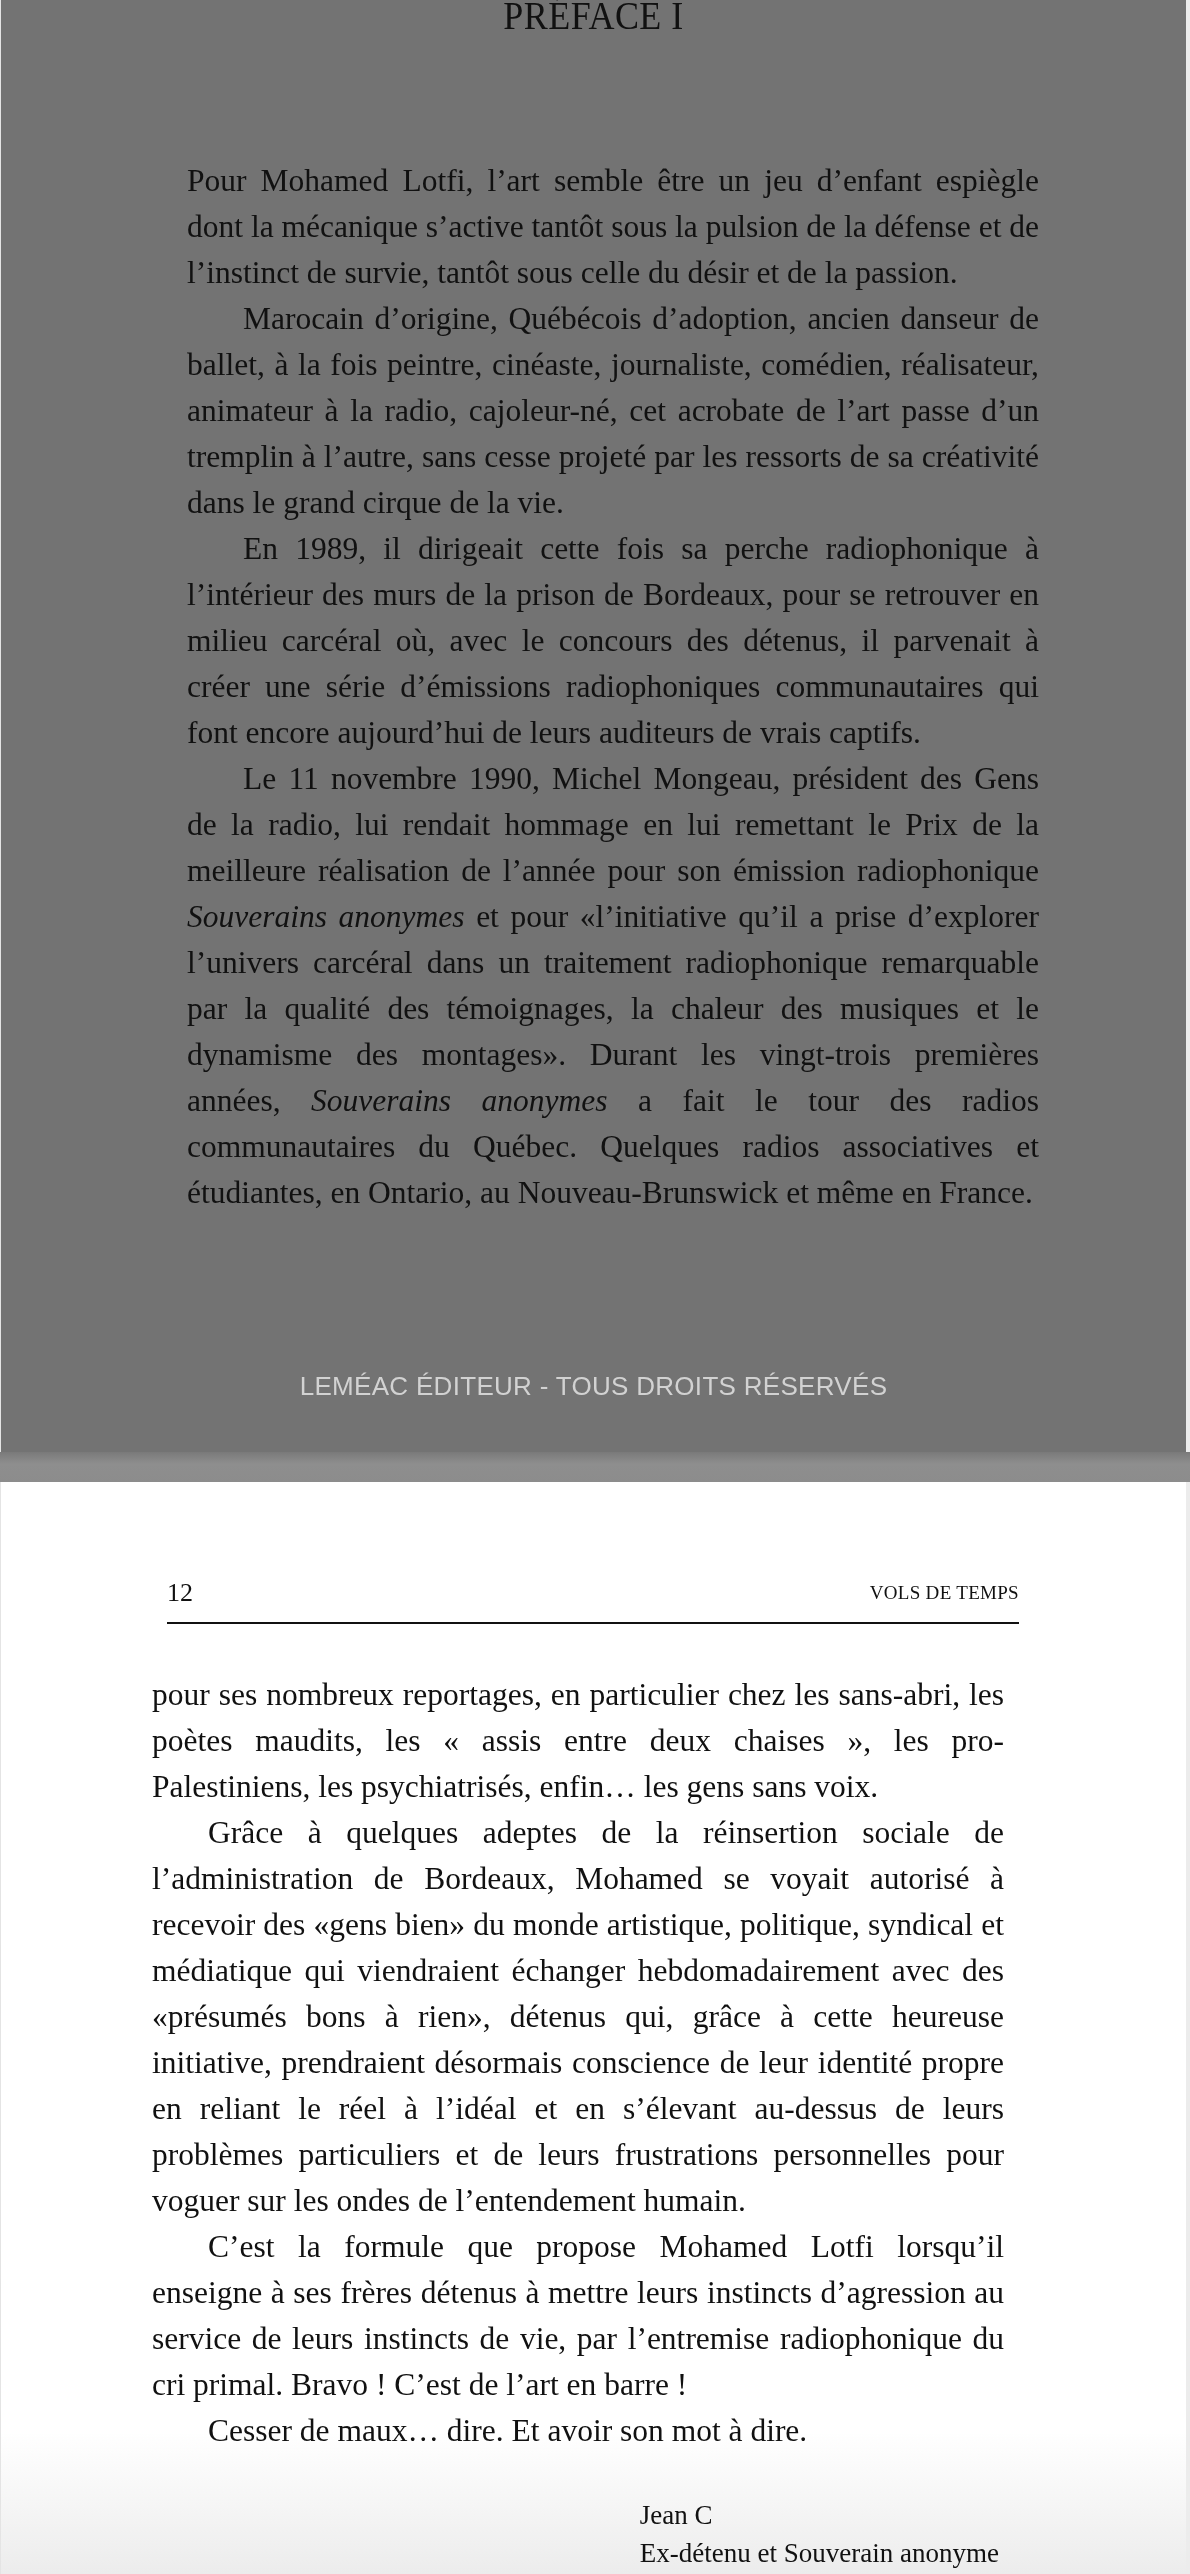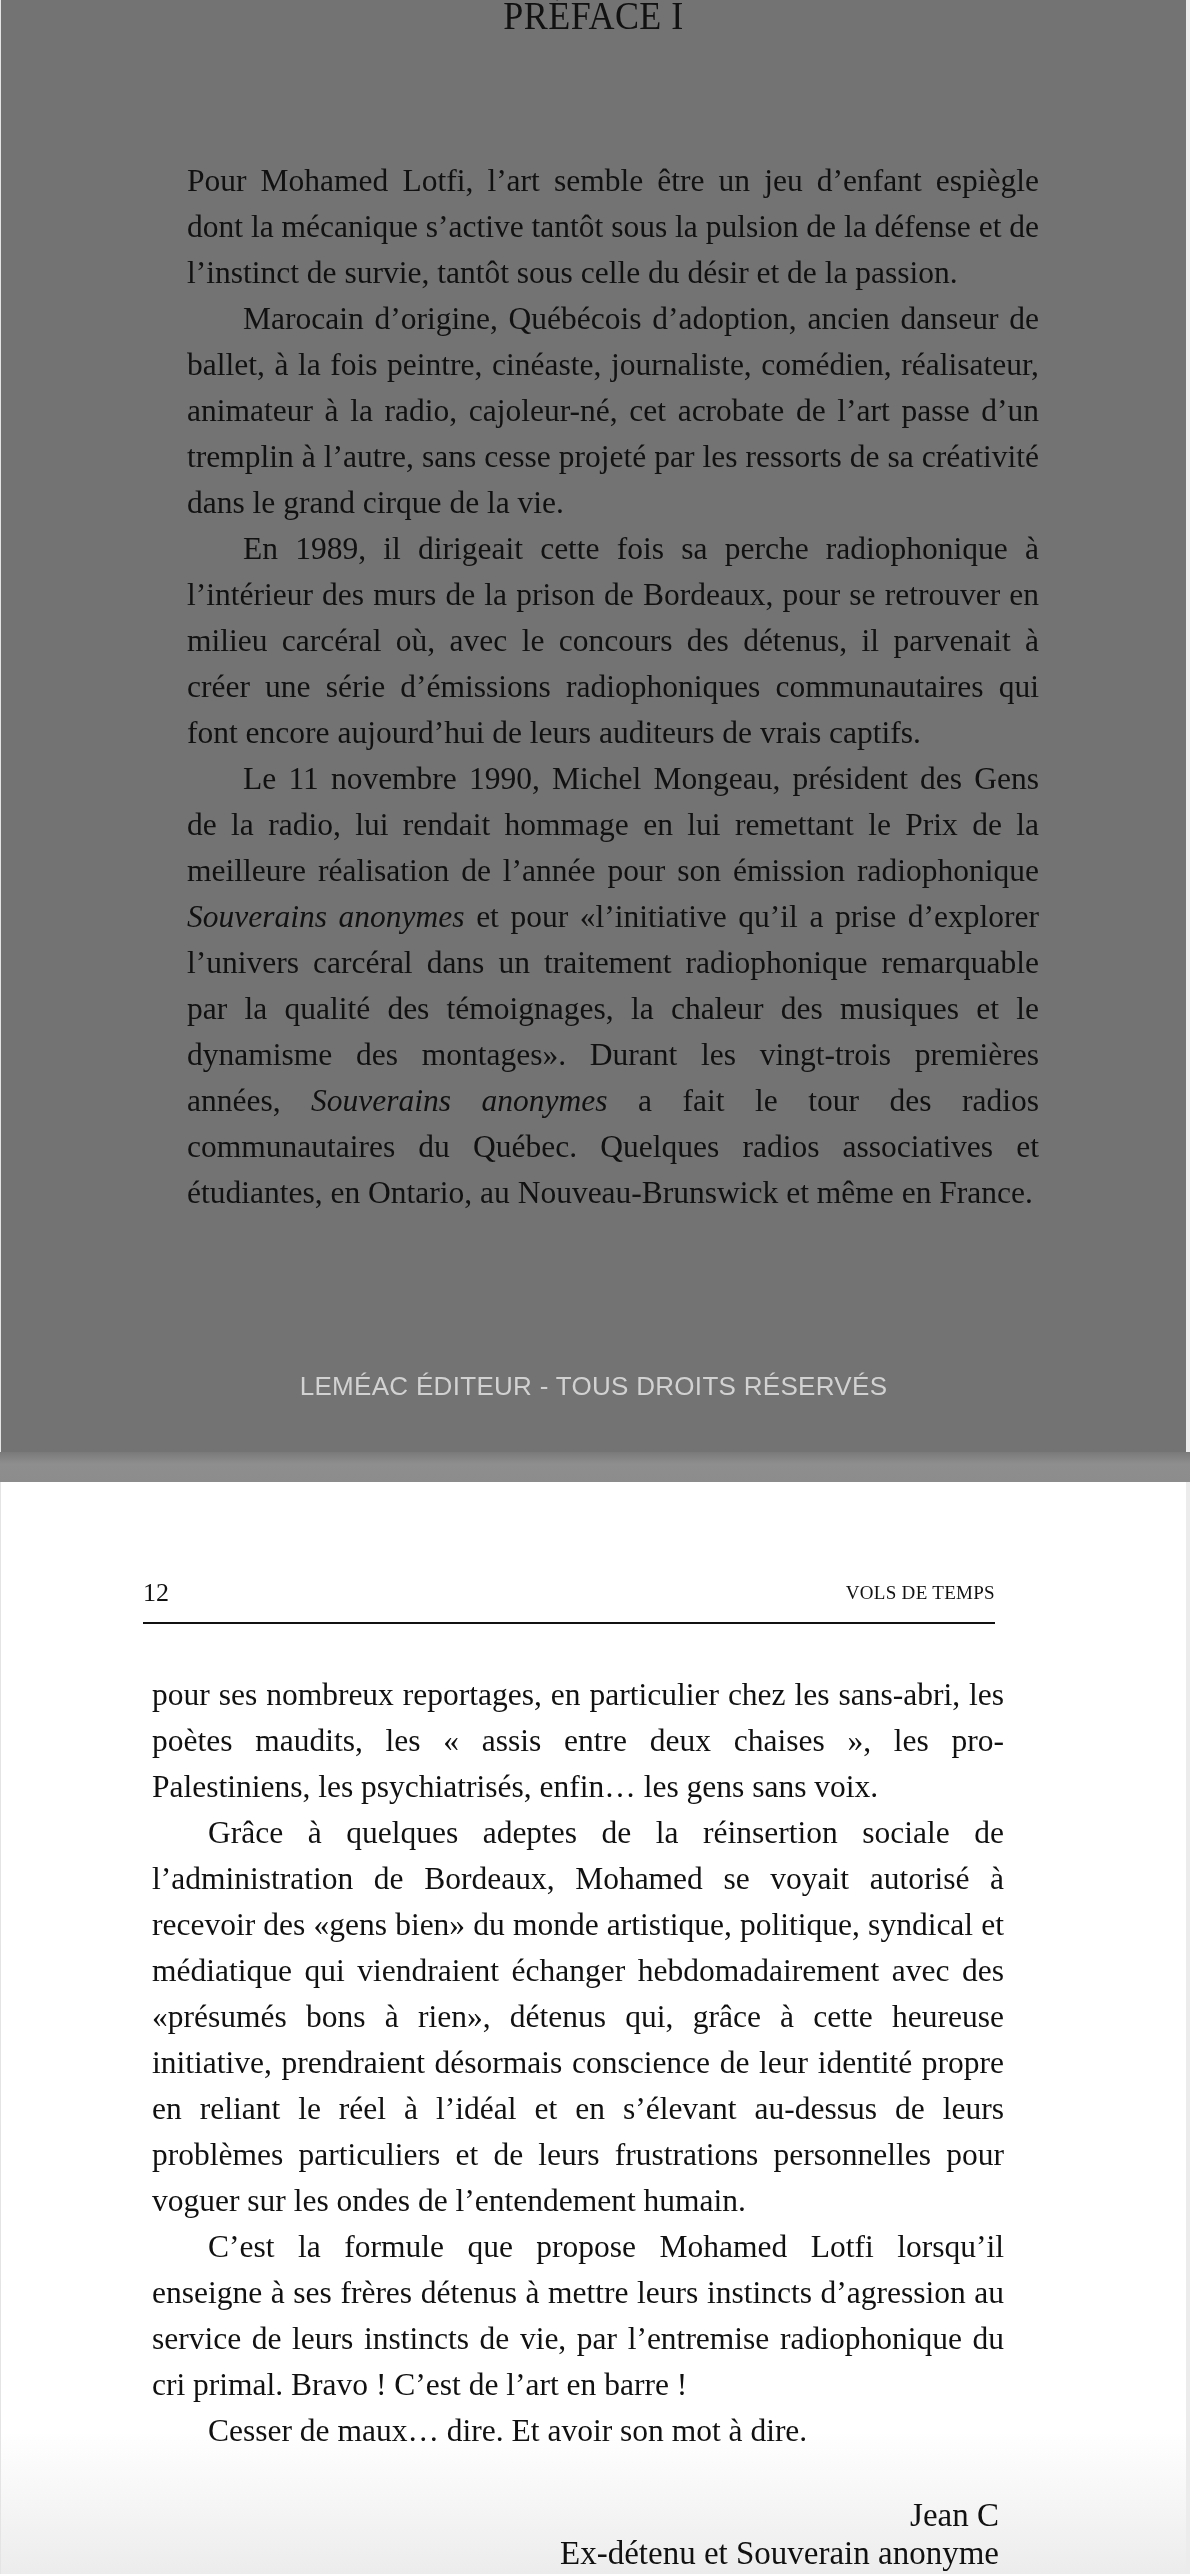--- a/index.html
+++ b/index.html
@@ -36,29 +36,29 @@
   #page2 .text-block { top: 190px; left: 151px; width: 852px; }
   .text-block p { margin: 0; text-indent: 56px; }
   .text-block p.noindent { text-indent: 0; }
   .text-block em { font-style: italic; }
   .watermark {
     position: absolute; top: 1371px; left: 0; width: 100%;
     text-align: center; font-family: "Liberation Sans", sans-serif;
     font-size: 26px; color: #d2d2d2; letter-spacing: 0.3px;
   }
   .running-head {
-    position: absolute; top: 96px; left: 142px; width: 852px; height: 44px;
+    position: absolute; top: 96px; left: 166px; width: 852px; height: 44px;
     border-bottom: 2px solid #111;
     text-align: right;
   }
   .page-number { position: absolute; left: 0; top: 0; font-size: 26px; }
   .book-title { position: absolute; right: 0; top: 4px; font-size: 19px; letter-spacing: 0.3px; }
   .signature {
-    position: absolute; right: 187px; top: 1014px; text-align: right;
-    font-size: 33px; line-height: 38px;
+    position: absolute; right: 187px; top: 1014px; text-align: left;
+    font-size: 27px; line-height: 38px;
   }
 </style>
 </head>
 <body>
 
 <div class="page" id="page1">
   <div class="chapter-title">PRÉFACE I</div>
   <div class="text-block">
     <p class="noindent">Pour Mohamed Lotfi, l’art semble être un jeu d’enfant espiègle dont la mécanique s’active tantôt sous la pulsion de la défense et de l’instinct de survie, tantôt sous celle du désir et de la passion.</p>
     <p>Marocain d’origine, Québécois d’adoption, ancien danseur de ballet, à la fois peintre, cinéaste, journaliste, comédien, réalisateur, animateur à la radio, cajoleur-né, cet acrobate de l’art passe d’un tremplin à l’autre, sans cesse projeté par les ressorts de sa créativité dans le grand cirque de la vie.</p>

